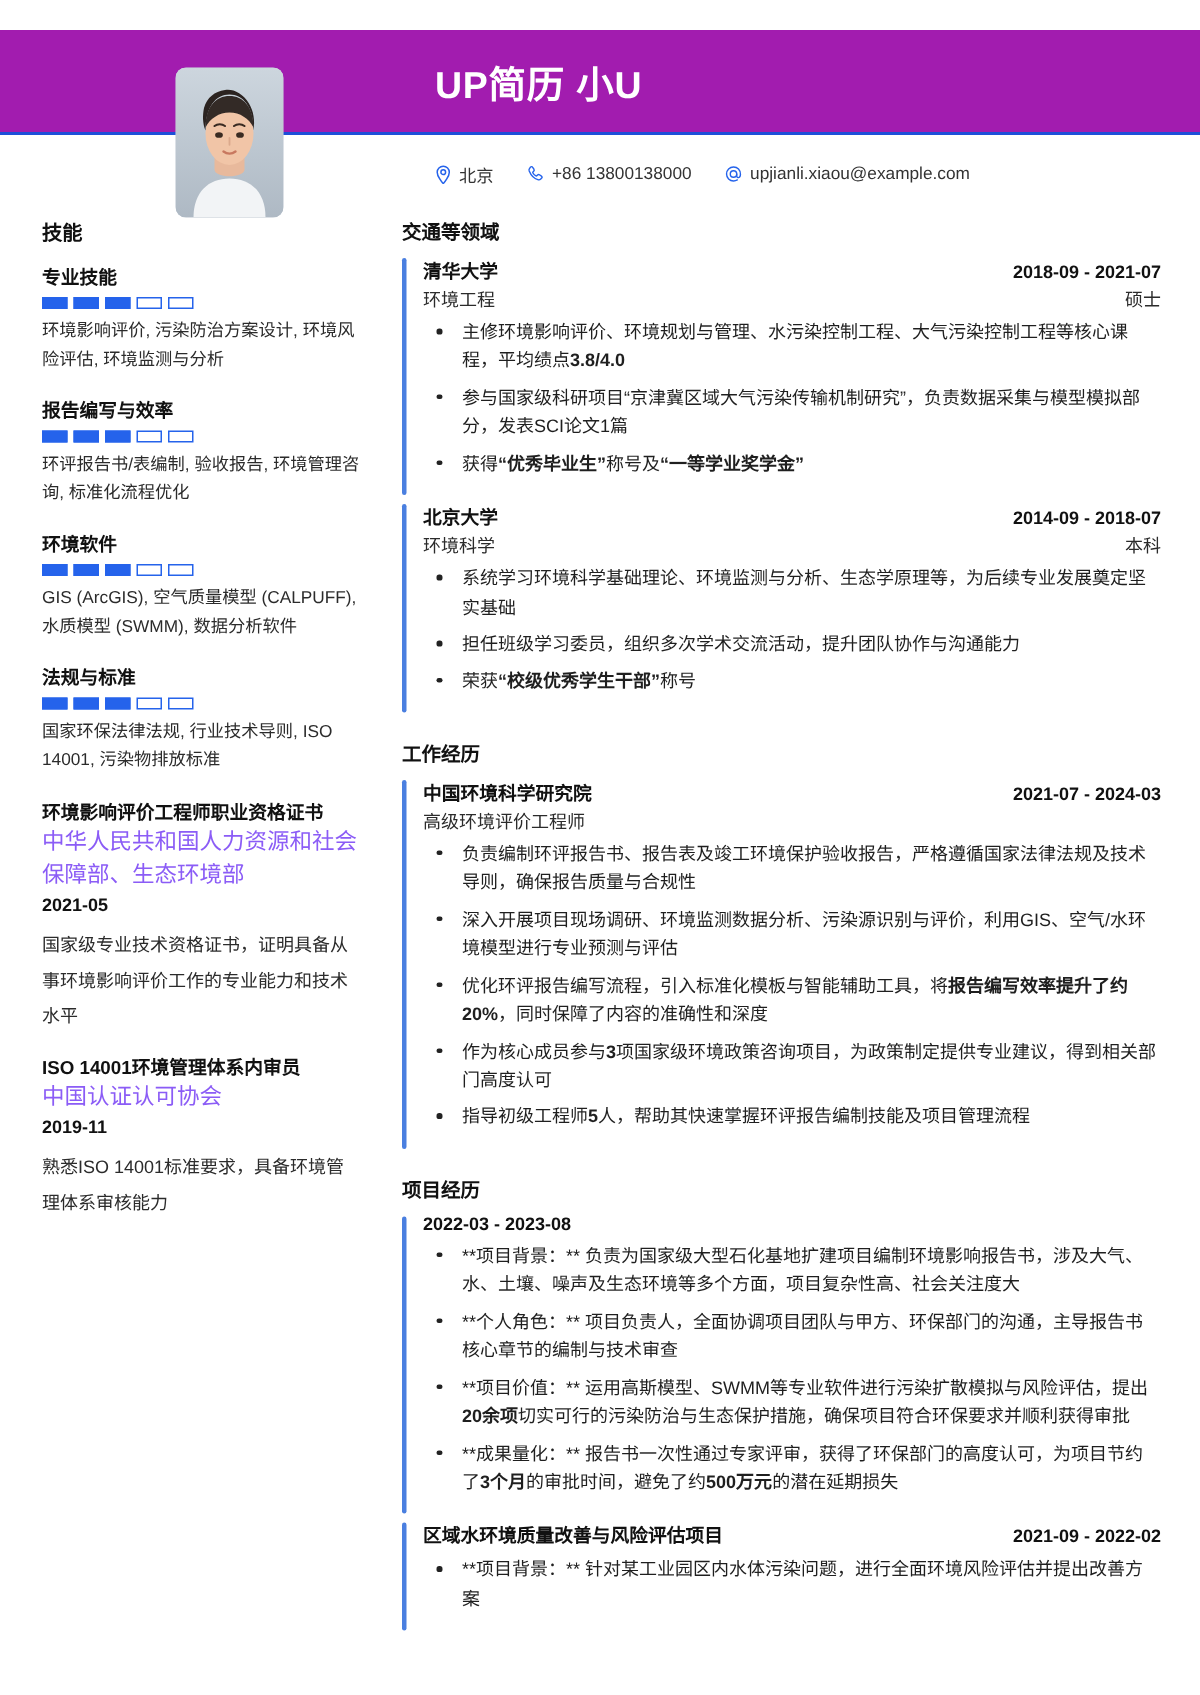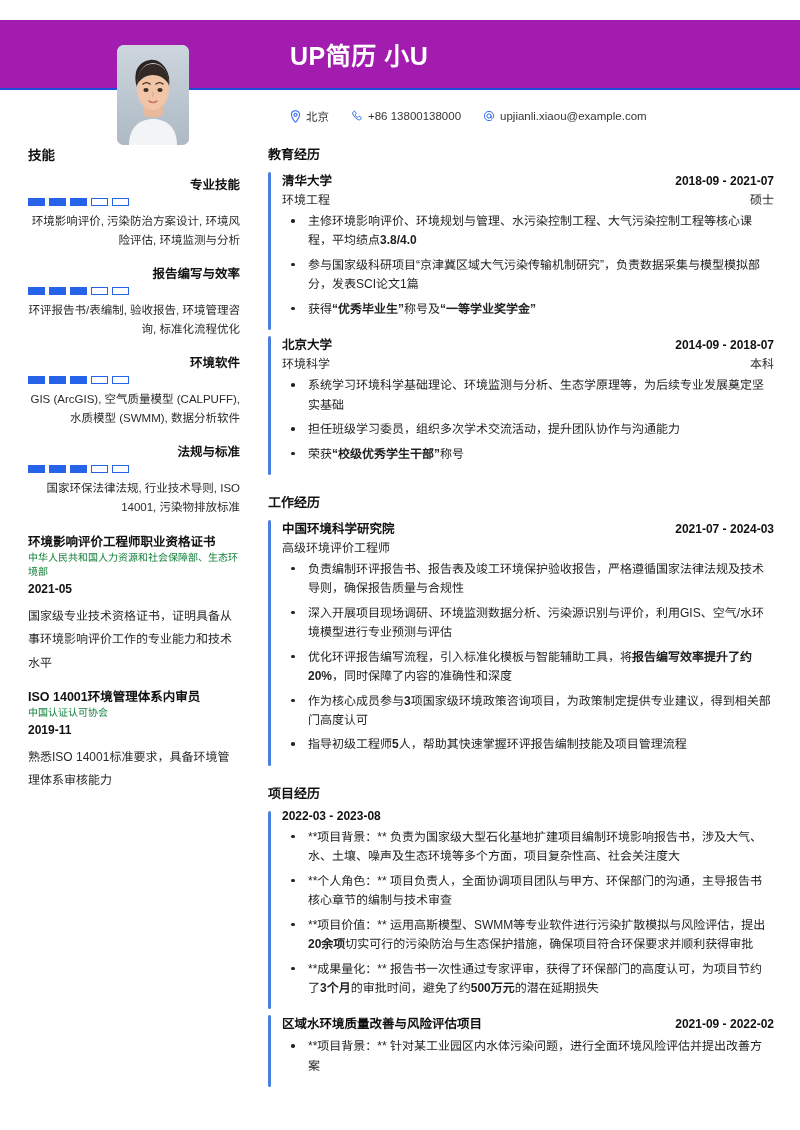--- a/index.html
+++ b/index.html
@@ -68,40 +68,40 @@
   .maincol { flex: 1; padding: 0 26px 0 6px; }
 
   
   .side-section { margin-bottom: 16px; }
   .side-section-title {
     font-size: 13.5px;
     font-weight: bold;
     color: #111;
     margin-bottom: 10px;
   }
-  .skill-group { margin-bottom: 13px; text-align: right; }
+  .skill-group { margin-bottom: 13px; }
   .skill-name {
     font-size: 12.5px;
     font-weight: bold;
     color: #111;
     margin-bottom: 5px;
   }
   .skill-bar { display: flex; gap: 4px; margin-bottom: 6px; }
   .seg { width: 17px; height: 8px; border: 1.4px solid #2563eb; }
   .seg.on { background: #2563eb; }
   .seg.off { background: #ffffff; }
   .skill-desc {
     font-size: 11.5px;
     line-height: 1.65;
     color: #2b2b2b;
   }
 
   .cert-item { margin-bottom: 13px; }
   .cert-title { font-size: 12.5px; font-weight: bold; color: #111; line-height: 1.45; }
-  .cert-org { font-size: 10px; color: #15803d; line-height: 1.45; }
+  .cert-org { font-size: 15px; color: #8b5cf6; line-height: 1.45; }
   .cert-date { font-size: 12px; font-weight: bold; color: #111; line-height: 1.5; }
   .cert-desc { font-size: 12px; line-height: 1.95; color: #2b2b2b; margin-top: 7px; }
 
   
   .main-section { margin-bottom: 13px; }
   .main-section-title {
     font-size: 13px;
     font-weight: bold;
     color: #111;
     margin-bottom: 7px;
@@ -274,21 +274,21 @@
               <div class="cert-desc">熟悉ISO 14001标准要求，具备环境管理体系审核能力</div>
             </div>
           </div>
       </div>
 
     </div>
 
     <div class="maincol">
 
       <div class="main-section">
-        <div class="main-section-title">教育经历</div>
+        <div class="main-section-title">交通等领域</div>
         <div id="education-list">
             <div class="entry">
               <div class="entry-head">
                 <div class="entry-org">清华大学</div>
                 <div class="entry-date">2018-09 - 2021-07</div>
               </div>
               <div class="entry-sub">
                 <div class="entry-role">环境工程</div>
                 <div class="entry-degree">硕士</div>
               </div>

